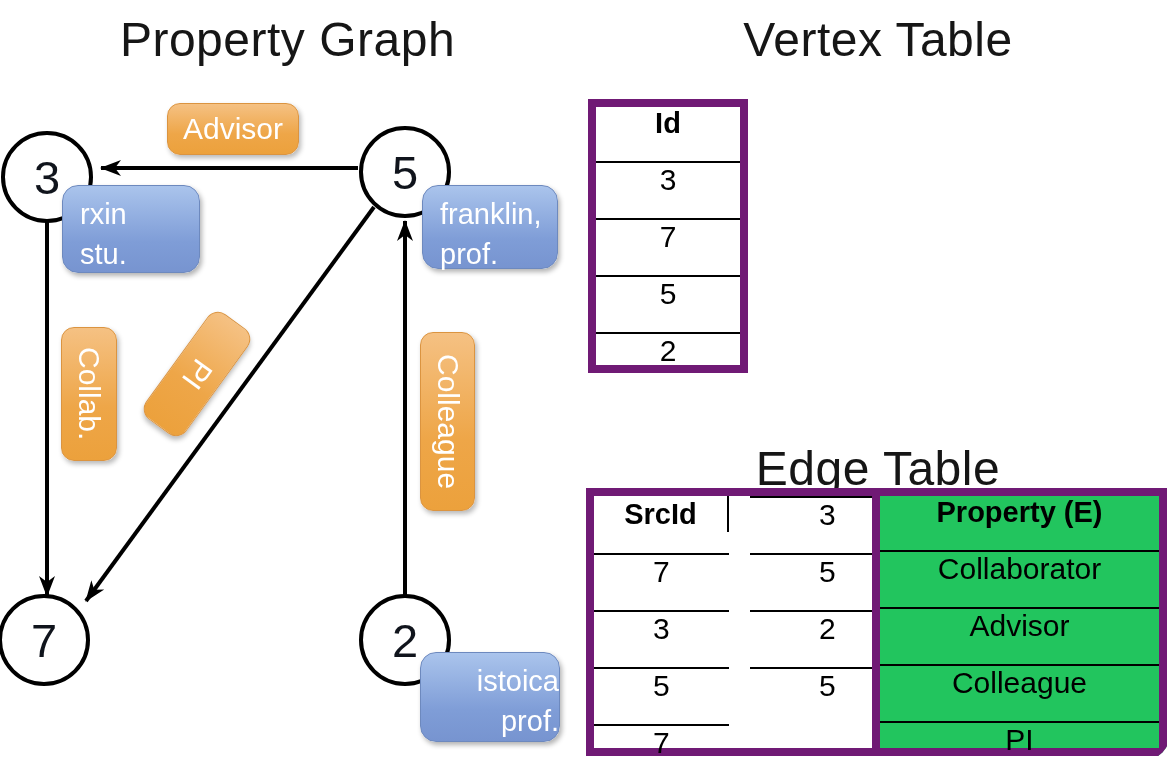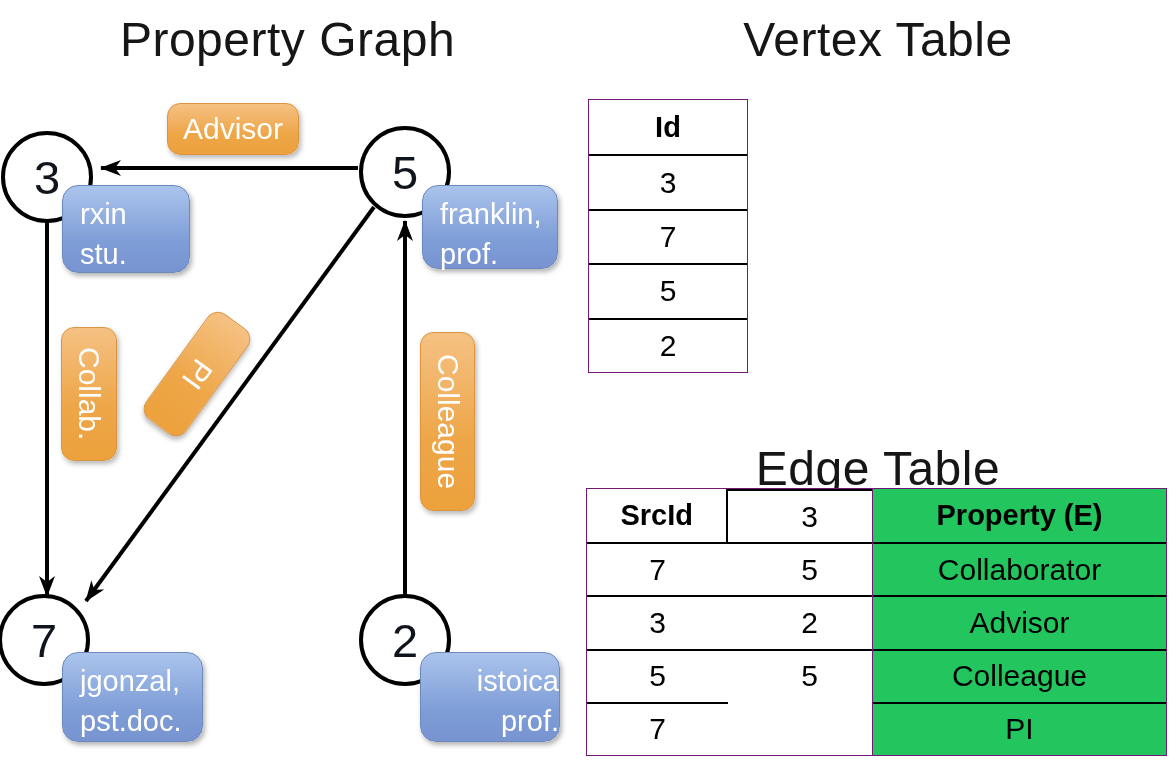--- a/index.html
+++ b/index.html
@@ -1,18 +1,18 @@
 <!DOCTYPE html>
 <html><head>
 <meta charset="utf-8">
 <style>
   html,body { margin:0; padding:0; background:#ffffff; }
   .stage {
     position:relative; width:1170px; height:760px; background:#ffffff;
-    font-family:"Liberation Sans", sans-serif; overflow:hidden;
+    font-family:"Liberation Sans", sans-serif; overflow:hidden;border-radius:26px;
   }
   .title {
     position:absolute; font-size:48px; color:#161616; text-align:center;
     letter-spacing:0.5px; font-weight:400; white-space:nowrap;
   }
   .edges-svg { position:absolute; left:0; top:0; }
   .node {
     position:absolute; width:84px; height:84px; border-radius:50%;
     background:#ffffff; border:4px solid #000;
     display:flex; align-items:center; justify-content:center;
@@ -28,22 +28,23 @@
     position:absolute; box-sizing:border-box; border-radius:13px;
     color:#ffffff; font-size:30px;
     display:flex; align-items:center; justify-content:center;
     background:linear-gradient(180deg,#f6c librar 0%, #eea648 60%, #eca13c 100%);
     background:linear-gradient(180deg,#f5c183 0%, #eea648 60%, #eca13c 100%);
     border:1px solid #db9440; box-shadow:2px 3px 5px rgba(0,0,0,0.28);
   }
   .vert { writing-mode:vertical-rl; }
   .rot { transform:rotate(36deg); }
   .tblock {
-    position:absolute; box-sizing:border-box; border:1px solid #701a75;
+    position:absolute; box-sizing:border-box; border:8px solid #701a75;
     display:grid;
+    gap:21px;
   }
   .cell {
     display:flex; align-items:center; justify-content:center;
     font-size:30px; color:#000; box-sizing:border-box; white-space:nowrap;
   }
   .hdr { font-weight:bold; font-size:29px; }
   .bt { border-top:2.5px solid #000; }
   .br { border-right:2.5px solid #000; }
   .rows5 { grid-template-rows:repeat(5,1fr); }
 </style>
@@ -87,31 +88,27 @@
   <div class="ebox vert" style="left:61px; top:327px; width:56px; height:134px;">
     <span>Collab.</span>
   </div>
   <div class="ebox vert rot" style="left:172px; top:309px; width:50px; height:130px;">
     <span>PI</span>
   </div>
   <div class="ebox vert" style="left:420px; top:332px; width:55px; height:179px;">
     <span>Colleague</span>
   </div>
 
-  <div class="vbox" style="left:62px; top:185px; width:128px; height:88px;">
+  <div class="vbox" style="left:62px; top:185px; width:138px; height:88px;">
     <div>rxin</div>
     <div>stu.</div>
   </div>
   <div class="vbox" style="left:422px; top:185px; width:136px; height:84px;">
     <div>franklin,</div>
     <div>prof.</div>
-  </div>
-  <div class="vbox" style="left:62px; top:652px; width:141px; height:90px;">
-    <div>jgonzal,</div>
-    <div>pst.doc.</div>
   </div>
   <div class="vbox" style="left:420px; top:652px; width:140px; height:90px;text-align:right;">
     <div>istoica</div>
     <div>prof.</div>
   </div>
 
   <div class="tblock rows5" style="left:588px; top:99px; width:160px; height:274px; background:#fff;">
     <div class="cell hdr">Id</div>
     <div class="cell bt">3</div>
     <div class="cell bt">7</div>

